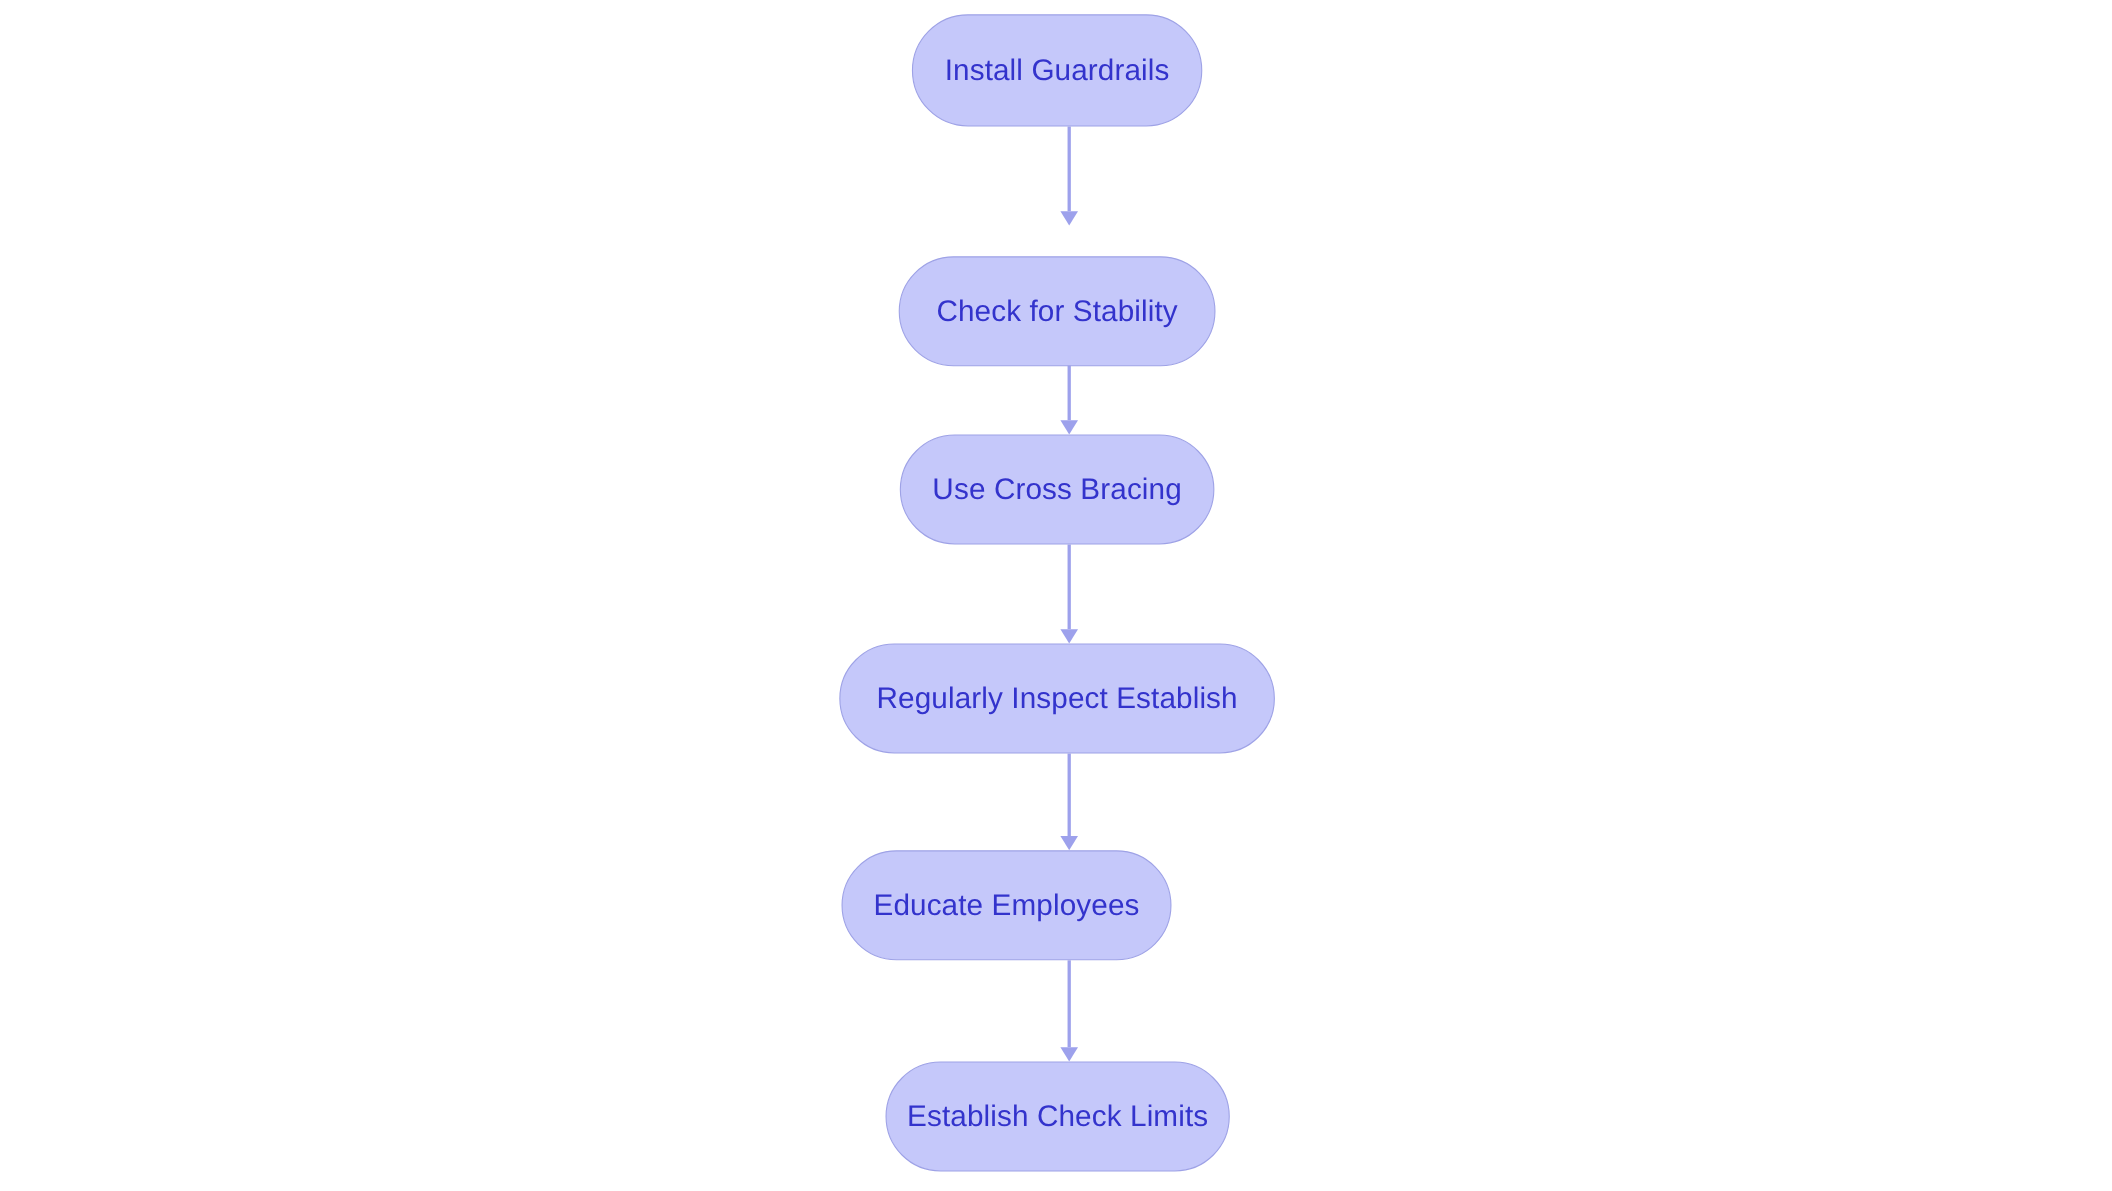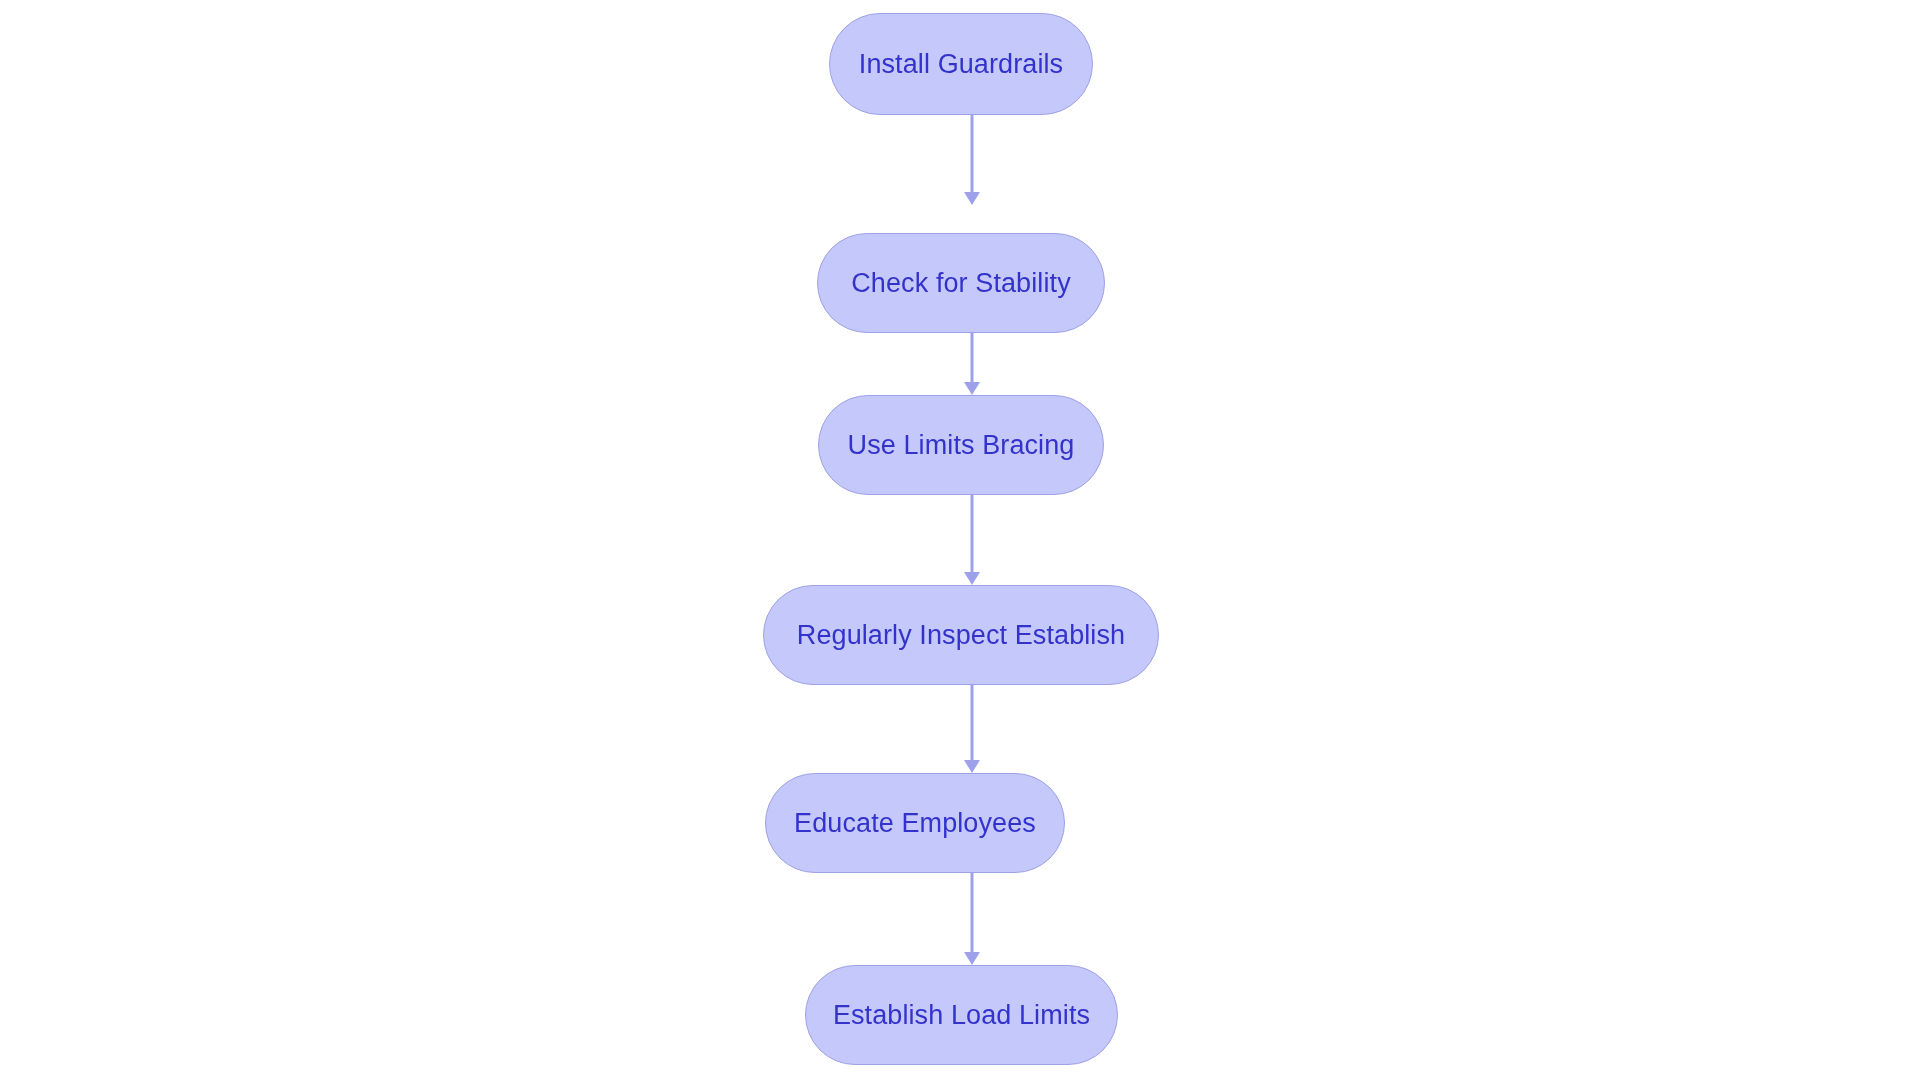--- a/index.html
+++ b/index.html
@@ -104,28 +104,28 @@
 
   <div class="node" style="left:829px; top:13px; width:264px; height:102px;">
     <span class="node-label">Install Guardrails</span>
   </div>
 
   <div class="node" style="left:817px; top:205px; width:288px; height:100px;margin-top:28px;">
     <span class="node-label">Check for Stability</span>
   </div>
 
   <div class="node" style="left:818px; top:395px; width:286px; height:100px;">
-    <span class="node-label">Use Limits Bracing</span>
+    <span class="node-label">Use Cross Bracing</span>
   </div>
 
   <div class="node" style="left:763px; top:585px; width:396px; height:100px;">
     <span class="node-label">Regularly Inspect Establish</span>
   </div>
 
   <div class="node" style="left:765px; top:773px; width:300px; height:100px;">
     <span class="node-label">Educate Employees</span>
   </div>
 
   <div class="node" style="left:805px; top:965px; width:313px; height:100px;">
-    <span class="node-label">Establish Load Limits</span>
+    <span class="node-label">Establish Check Limits</span>
   </div>
 
 </div>
 
 </body></html>

